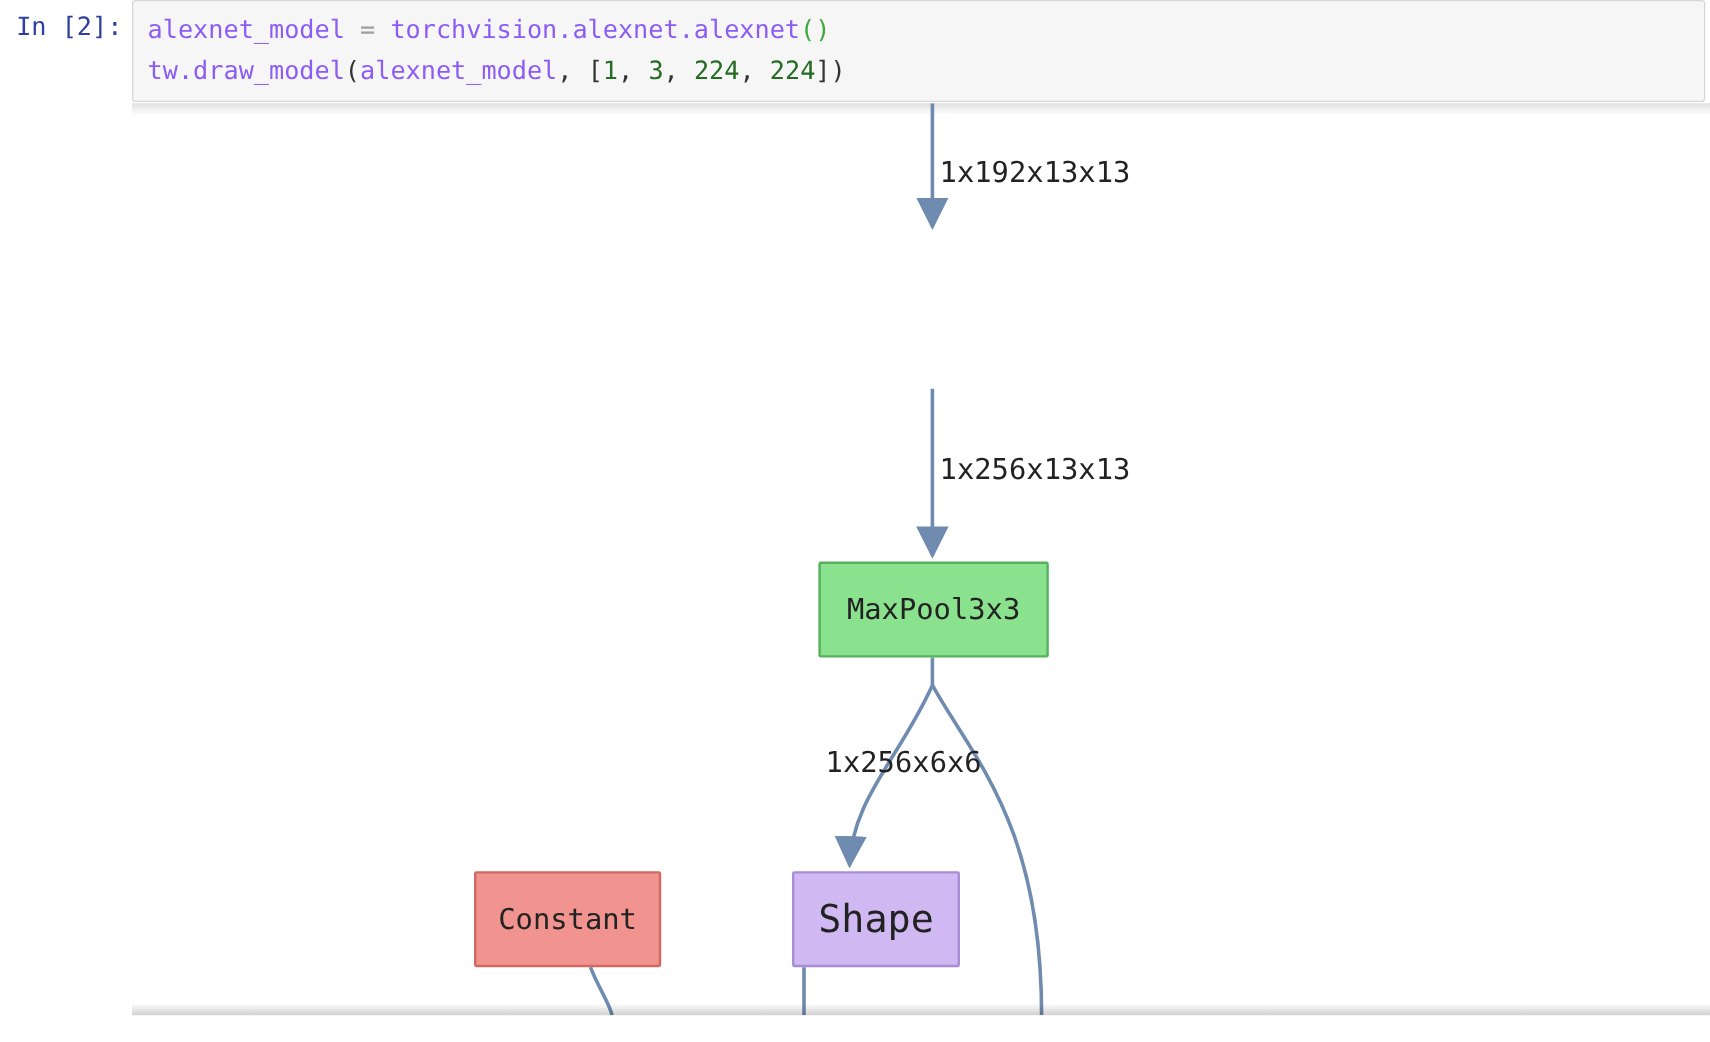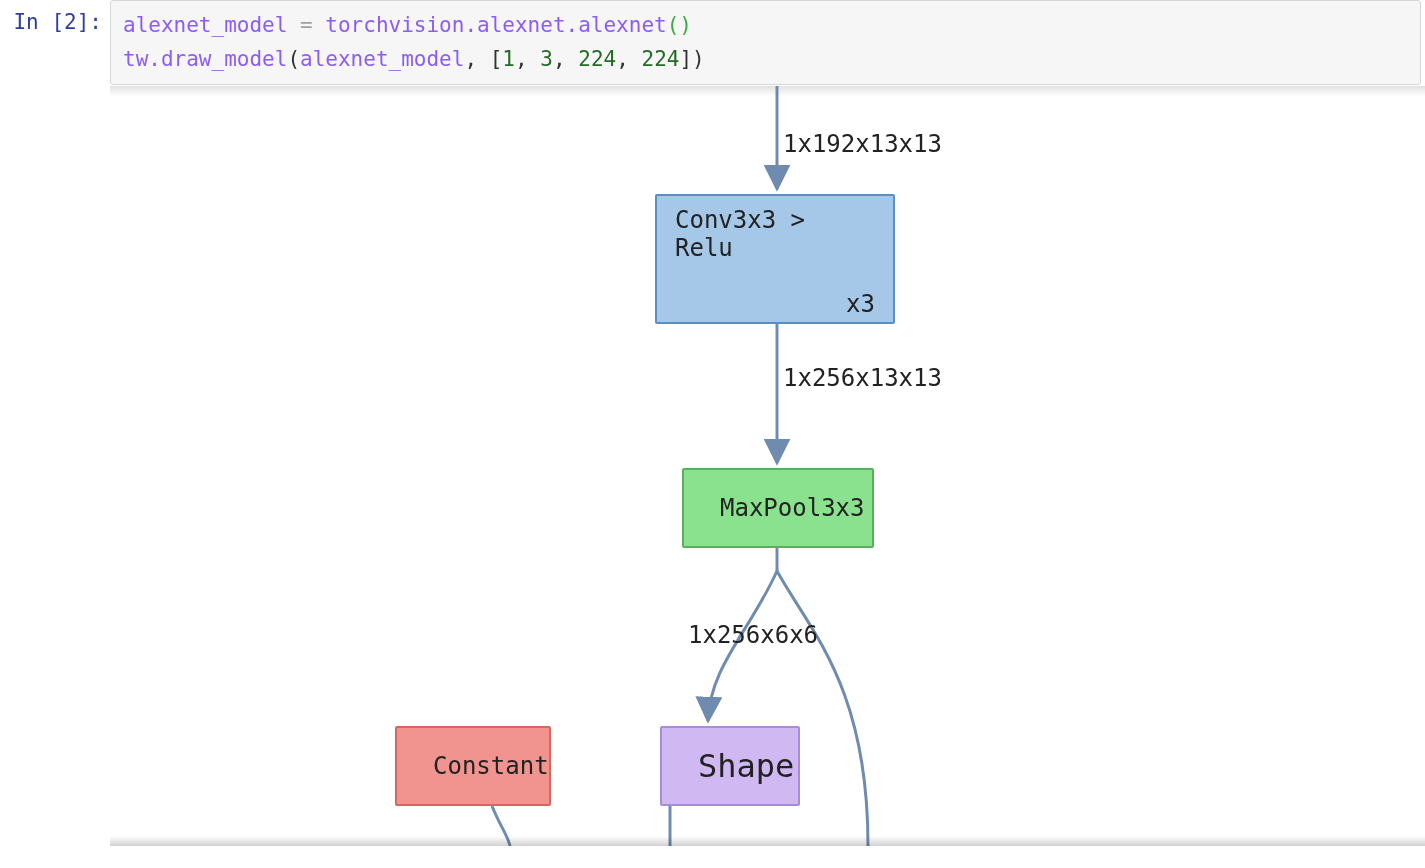--- a/index.html
+++ b/index.html
@@ -72,23 +72,23 @@
     height: 100%;
   }
   .node-box {
     position: absolute;
     border-width: 2px;
     border-style: solid;
     border-radius: 2px;
     display: flex;
     flex-direction: column;
     justify-content: center;
+    align-items: center;
     font-family: "DejaVu Sans Mono", Menlo, Consolas, monospace;
     color: #222;
-    padding-left: 36px;
   }
   .node-conv {
     background: #a5c8e8;
     border-color: #5a8fc1;
     left: 545px; top: 108px;
     width: 240px; height: 130px;
     align-items: flex-start;
     padding: 14px 18px 8px 18px;
   }
   .node-conv .main { font-size: 24px; text-align: left; width: 100%; }
@@ -152,27 +152,23 @@
     <path d="M 667 485 C 640 545, 600 580, 598 635" stroke="#6f8cb0" stroke-width="3" fill="none" marker-end="url(#arrow)"></path>
 
     <path d="M 667 485 C 700 545, 758 600, 758 760" stroke="#6f8cb0" stroke-width="3" fill="none"></path>
 
     <path d="M 382 720 C 390 740, 398 750, 400 760" stroke="#6f8cb0" stroke-width="3" fill="none"></path>
 
     <line x1="560" y1="720" x2="560" y2="760" stroke="#6f8cb0" stroke-width="3"></line>
   </svg>
 
   <div class="edge-label" style="left:673px; top:44px;">1x192x13x13</div>
-  <div class="edge-label" style="left:673px; top:278px;">1x256x13x13</div>
+  <div class="edge-label" style="left:673px; top:291px;">1x256x13x13</div>
   <div class="edge-label" style="left:578px; top:535px;">1x256x6x6</div>
 
-  <div class="node-box node-conv">
-    <div class="main">Conv3x3 &gt; Relu</div>
-    <div class="sub">x3</div>
-  </div>
   <div class="node-box node-pool">
     <span>MaxPool3x3</span>
   </div>
   <div class="node-box node-const">
     <span>Constant</span>
   </div>
   <div class="node-box node-shape">
     <span>Shape</span>
   </div>
 

